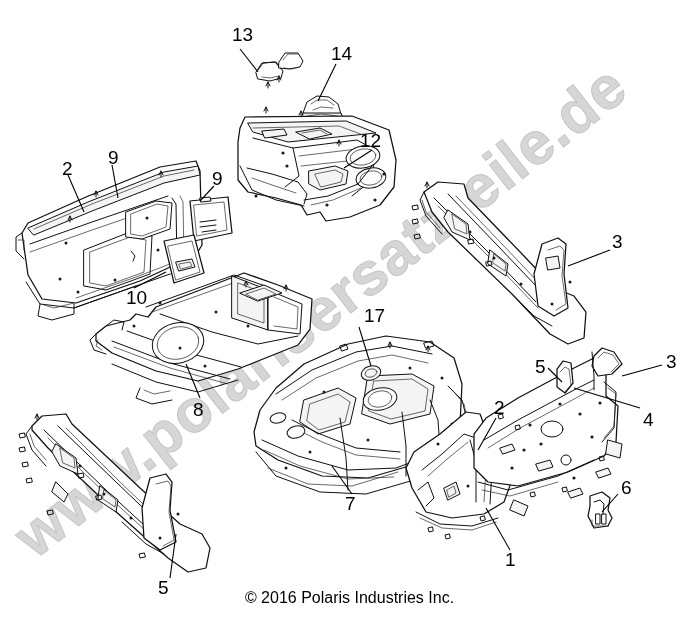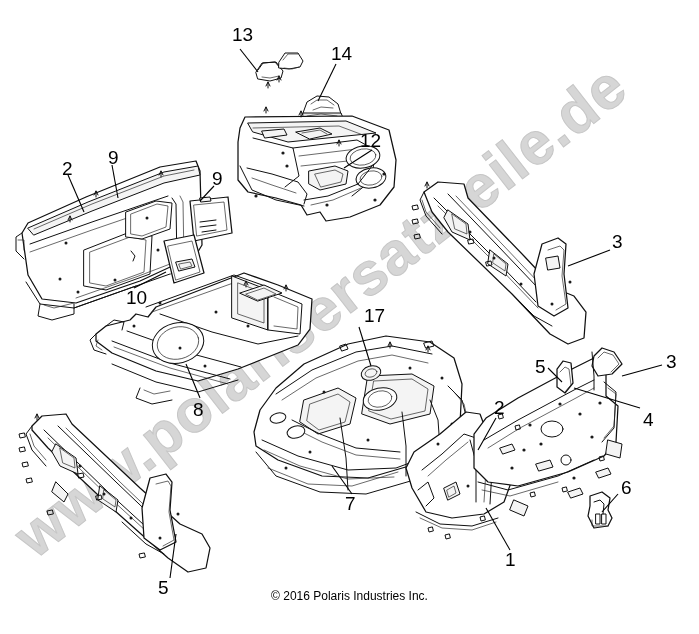--- a/index.html
+++ b/index.html
@@ -48,21 +48,21 @@
     line-height:1;
     white-space:nowrap;
     user-select:none;
   }
   #copyright{
     position:absolute;
     left:0; right:0;
     top:589px;
     text-align:center;
     font-family:"Liberation Sans", sans-serif;
-    font-size:12px;
+    font-size:16px;
     color:#000;
     user-select:none;
   }
 </style>
 </head>
 <body>
 
 <div id="sheet">
 
   <svg id="art" viewBox="0 0 699 634">

